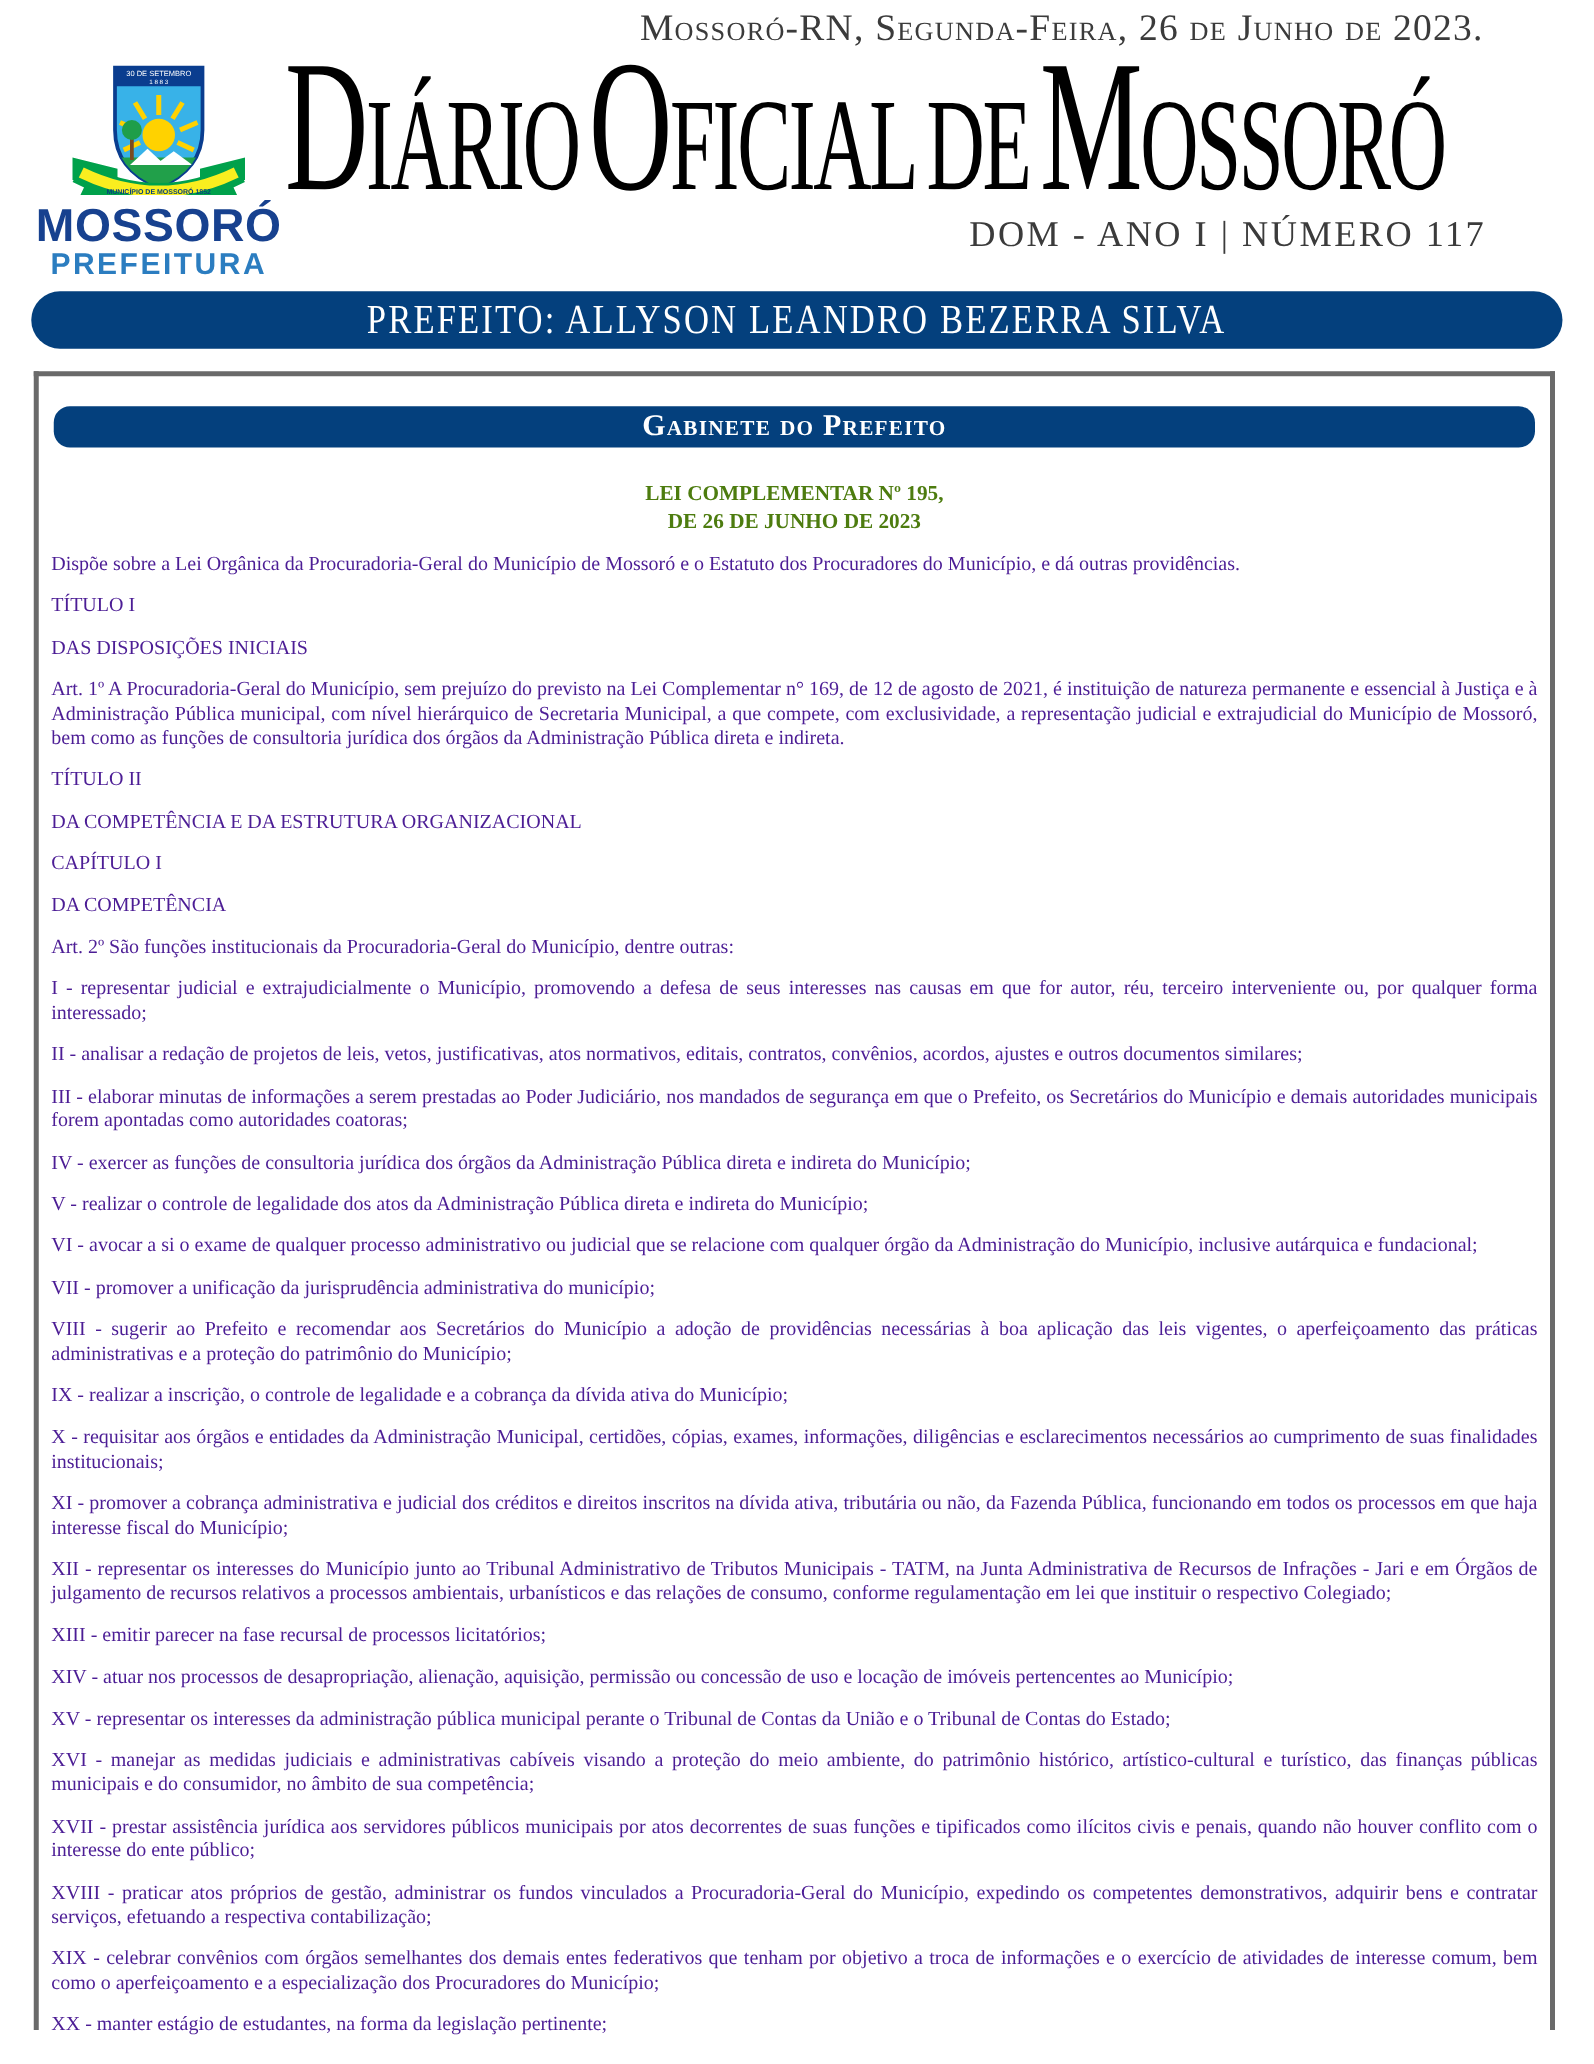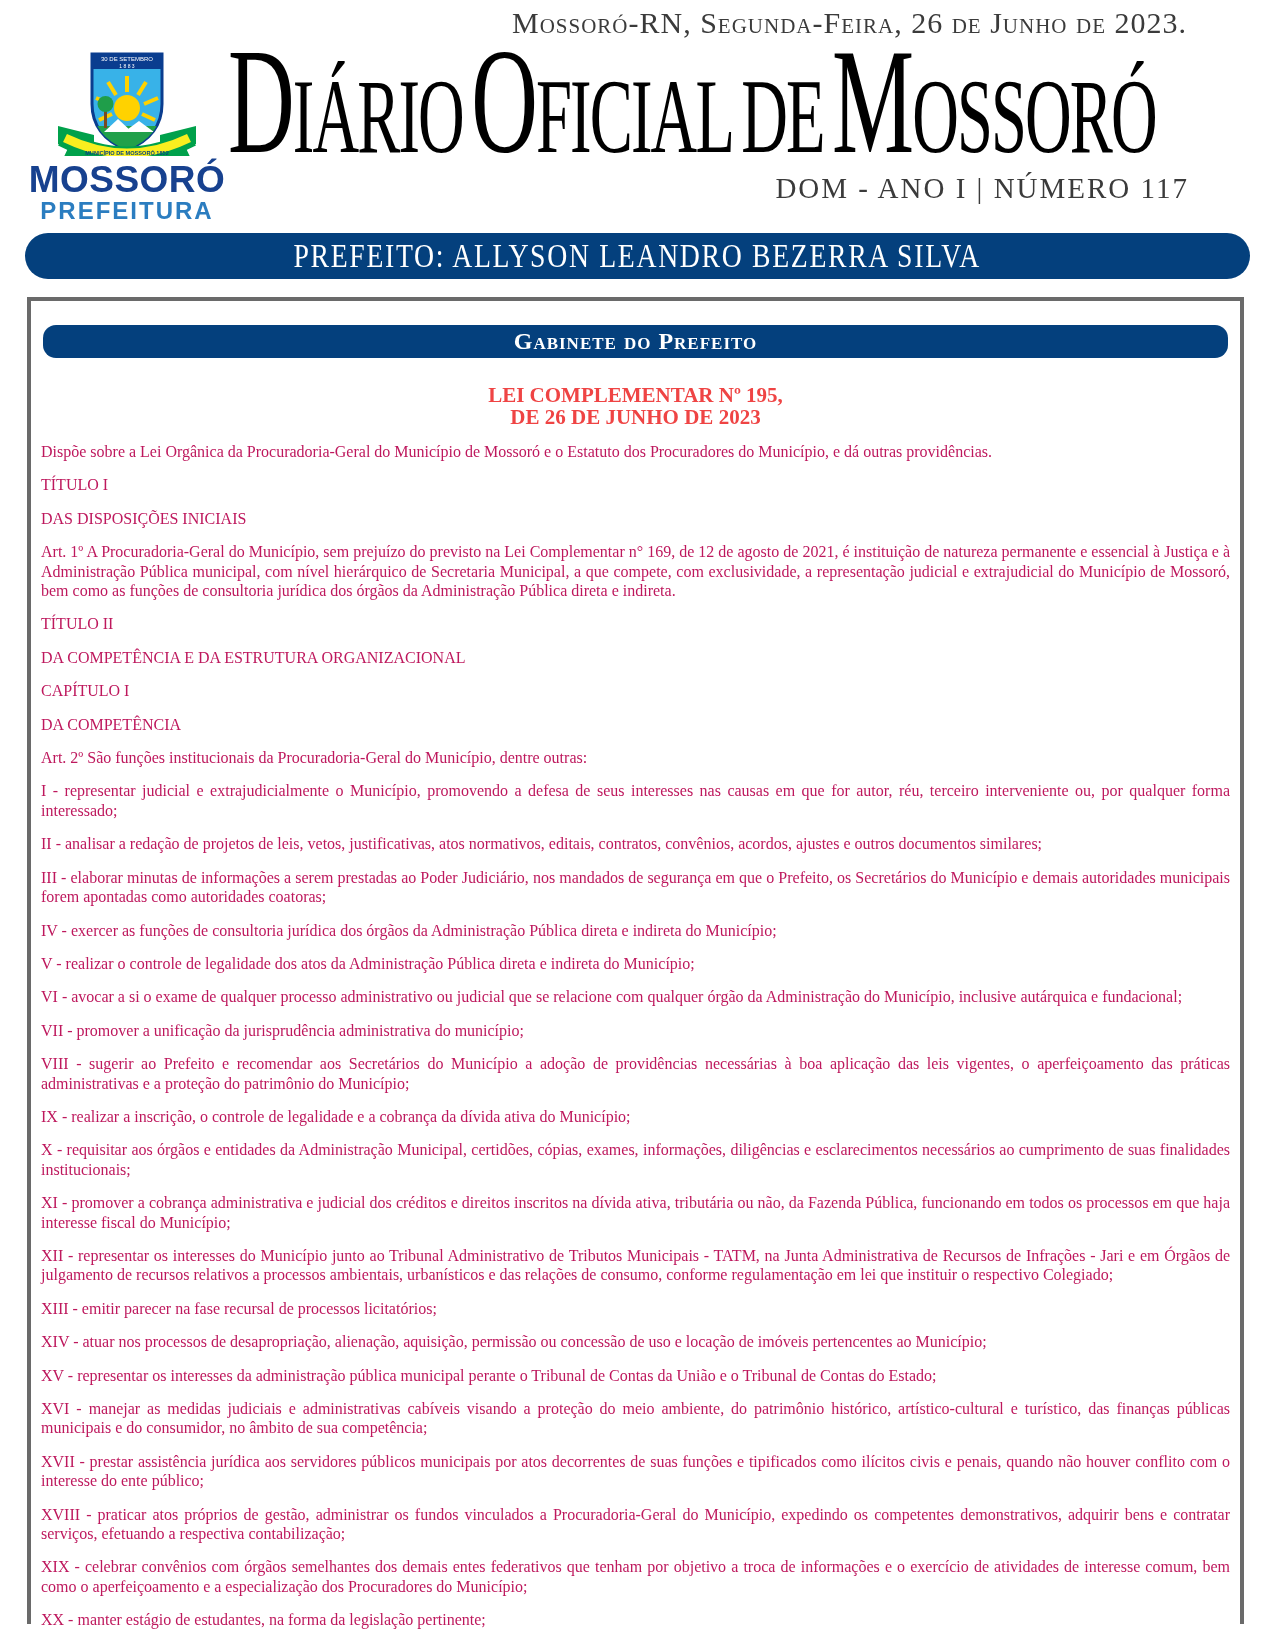--- a/index.html
+++ b/index.html
@@ -64,27 +64,27 @@
   .section-bar{
     margin:24px 2px 0 2px;height:33px;
     display:flex;align-items:center;justify-content:center;
   }
   .section-bar span{
     color:#fff;font-variant:small-caps;font-weight:bold;
     font-size:24px;letter-spacing:1px;
   }
   .law-title{
     margin-top:26px;text-align:center;
-    font-weight:bold;font-size:21px;line-height:22px;color:#ef4444;
+    font-weight:bold;font-size:17px;line-height:22px;color:#4d7c0f;
   }
   .doc-body{margin-top:0;}
   .doc-body .para{
     font-size:16px;line-height:19.4px;
     margin:14px 0;
-    text-align:justify;color:#be185d;
+    text-align:justify;color:#4c1d95;
   }
 </style>
 </head>
 <body>
 
 <div class="page">
 
   <div class="dateline">Mossoró-RN, Segunda-Feira, 26 de Junho de 2023.</div>
 
   <div class="logo">

